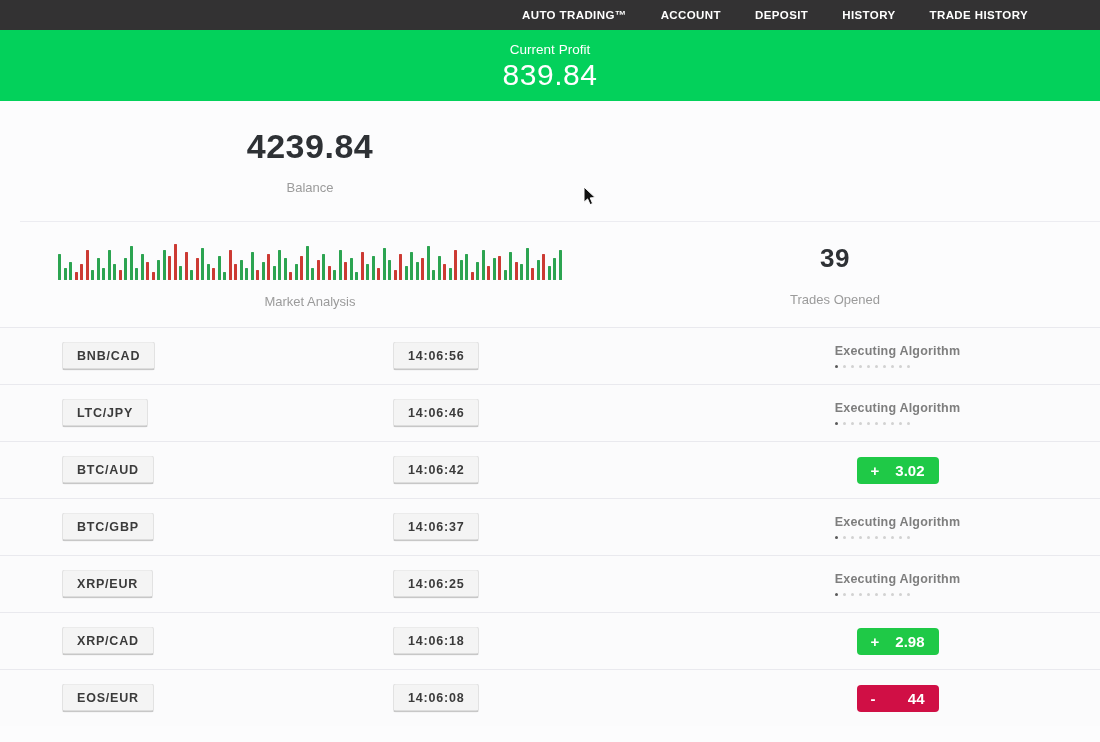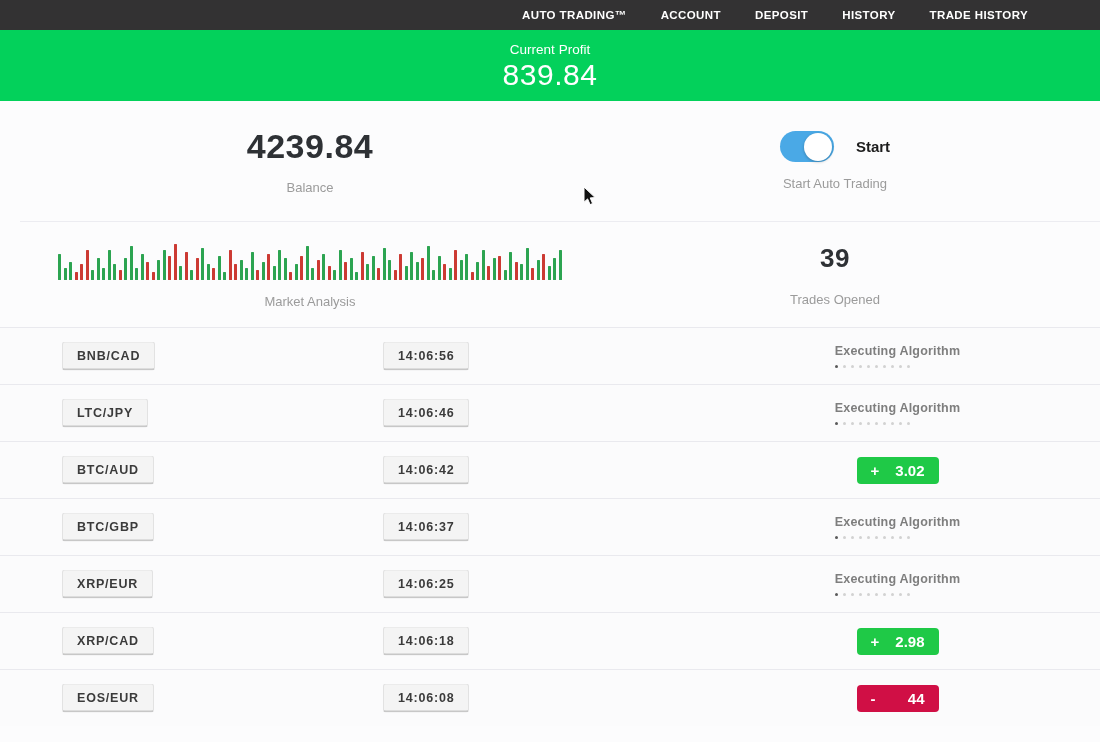--- a/index.html
+++ b/index.html
@@ -119,21 +119,21 @@
     border-radius: 3px;
     padding: 6px 14px;
     font-size: 12.5px;
     font-weight: 700;
     letter-spacing: 0.8px;
     color: #3b3b3b;
     cursor: pointer;
     white-space: nowrap;
   }
   .pill.pair { left: 62px; }
-  .pill.time { left: 383px; }
+  .pill.time { left: 393px; }
   .cell-result {
     position: absolute;
     left: 790px;
     width: 215px;
     height: 100%;
     display: flex;
     flex-direction: column;
     align-items: center;
     justify-content: center;
   }
@@ -182,29 +182,20 @@
 
 <section class="profit-banner">
   <div class="label">Current Profit</div>
   <div class="value">839.84</div>
 </section>
 
 <section class="stats-row first">
   <div class="stats-left">
     <div class="big-number">4239.84</div>
     <div class="sub-label">Balance</div>
-  </div>
-  <div class="stats-right">
-    <div class="toggle-row">
-      <div class="toggle">
-        <div class="knob"></div>
-      </div>
-      <div class="toggle-label">Start</div>
-    </div>
-    <div class="sub-label">Start Auto Trading</div>
   </div>
 </section>
 
 <hr class="divider">
 
 <section class="stats-row second">
   <div class="stats-left">
     <div class="chart" id="market-chart">
         <div class="bar g" style="height: 26px;"></div>
         <div class="bar g" style="height: 12px;"></div>

